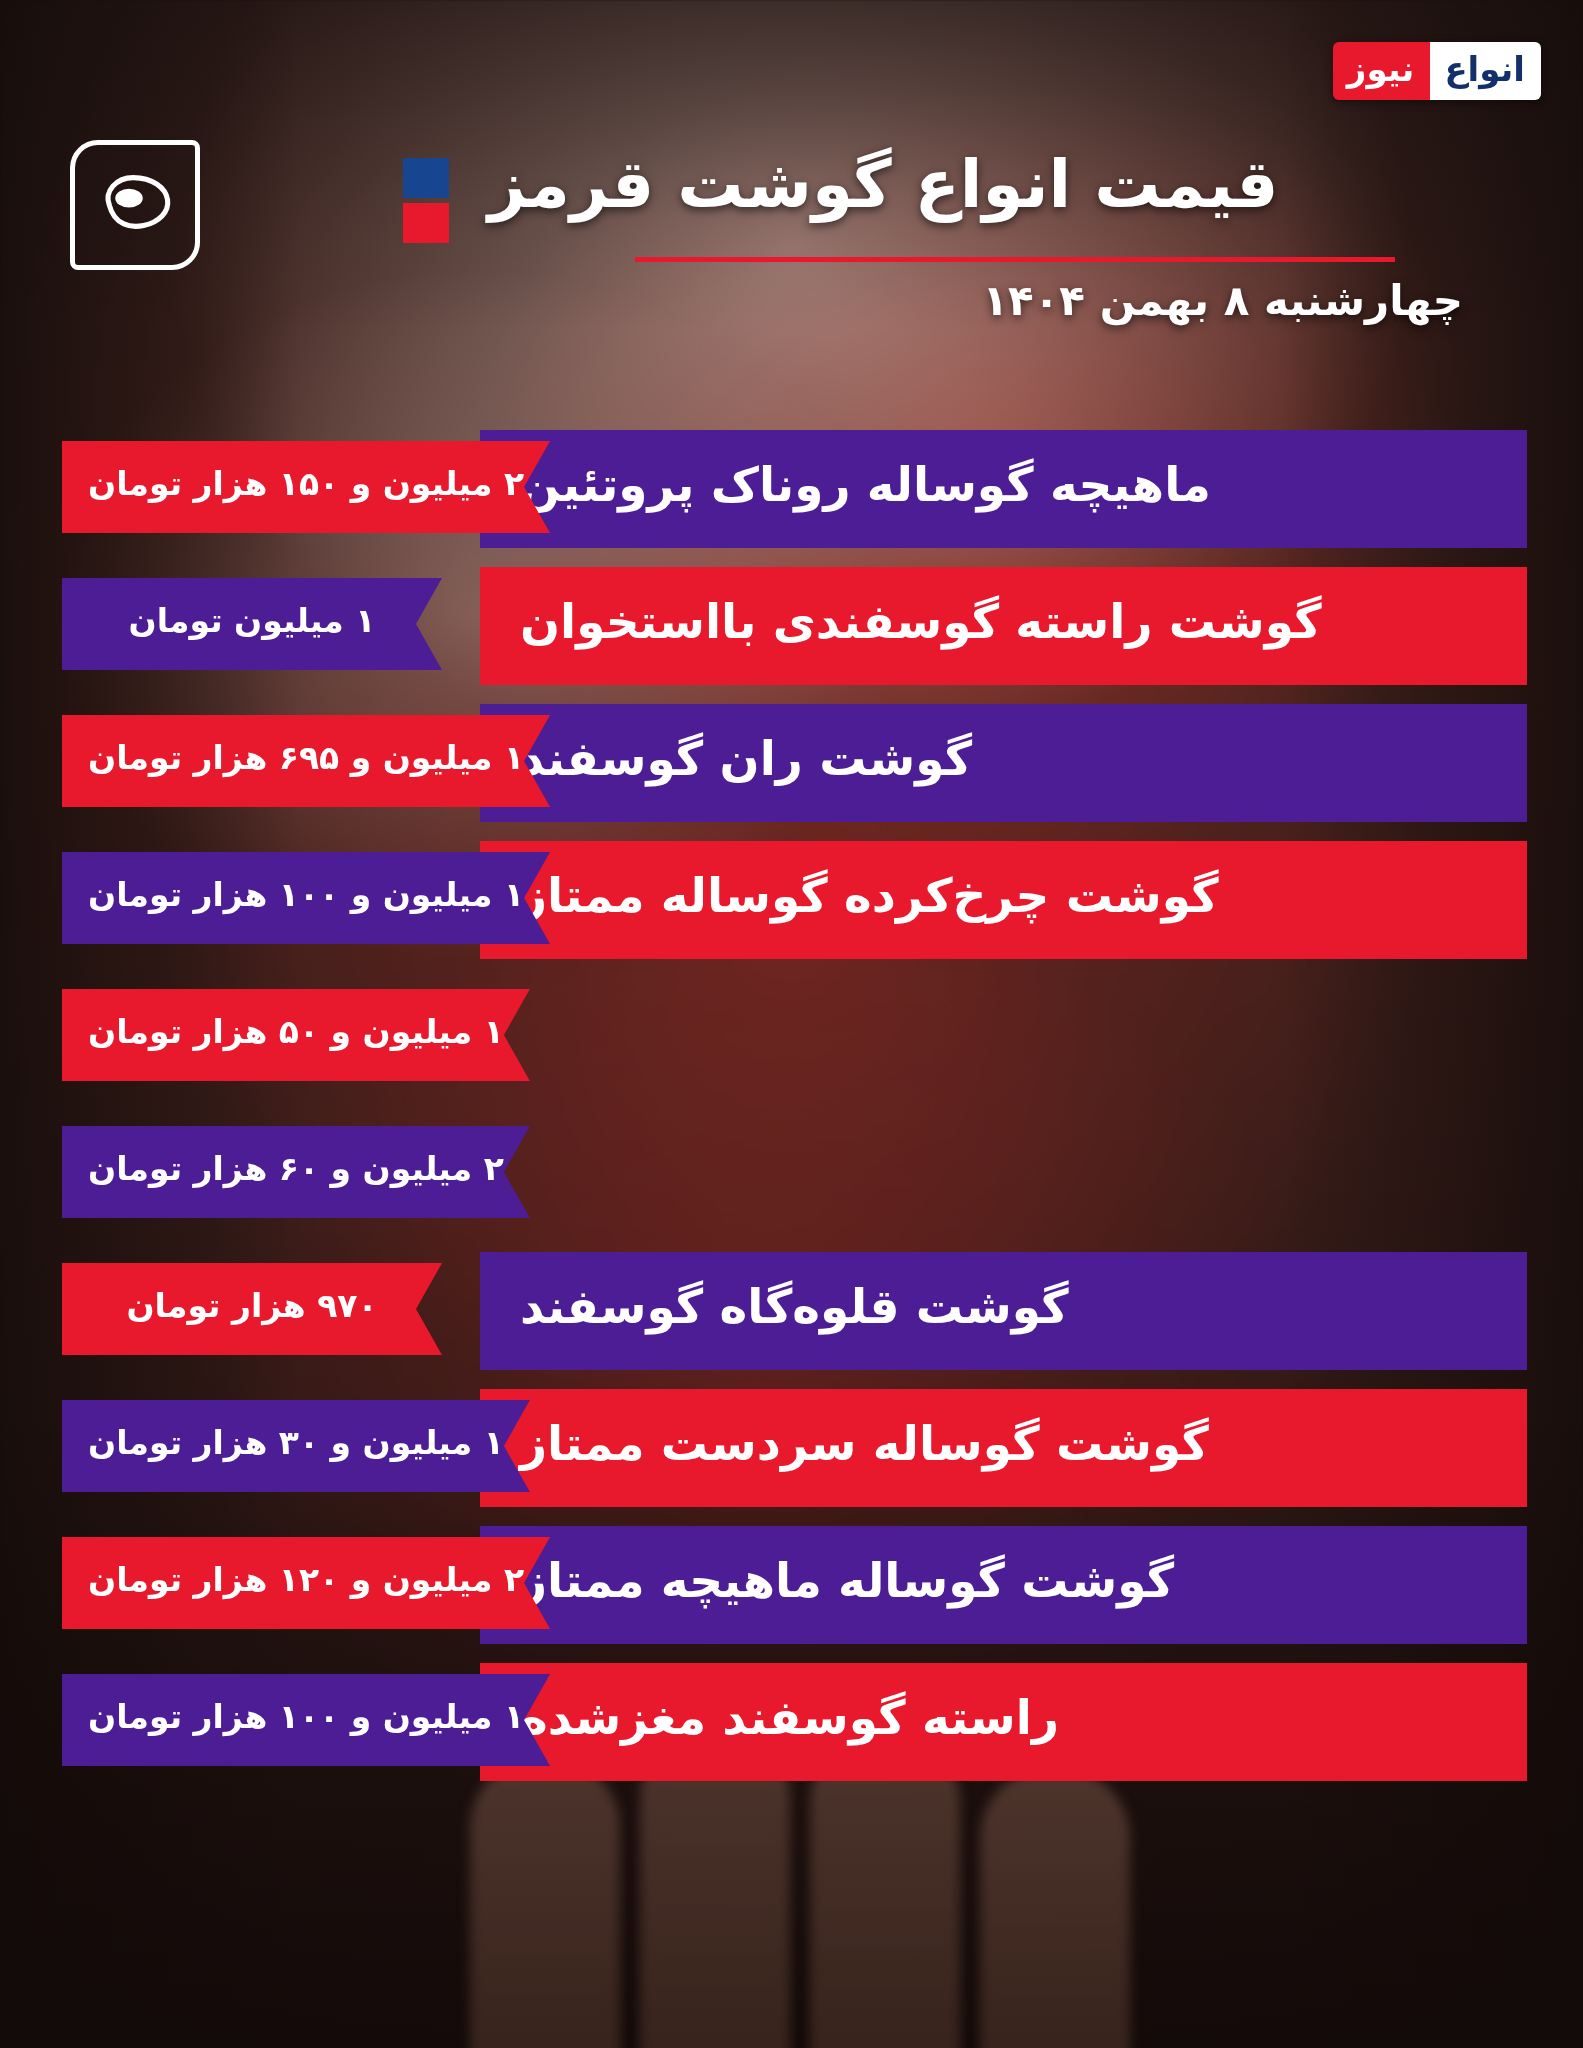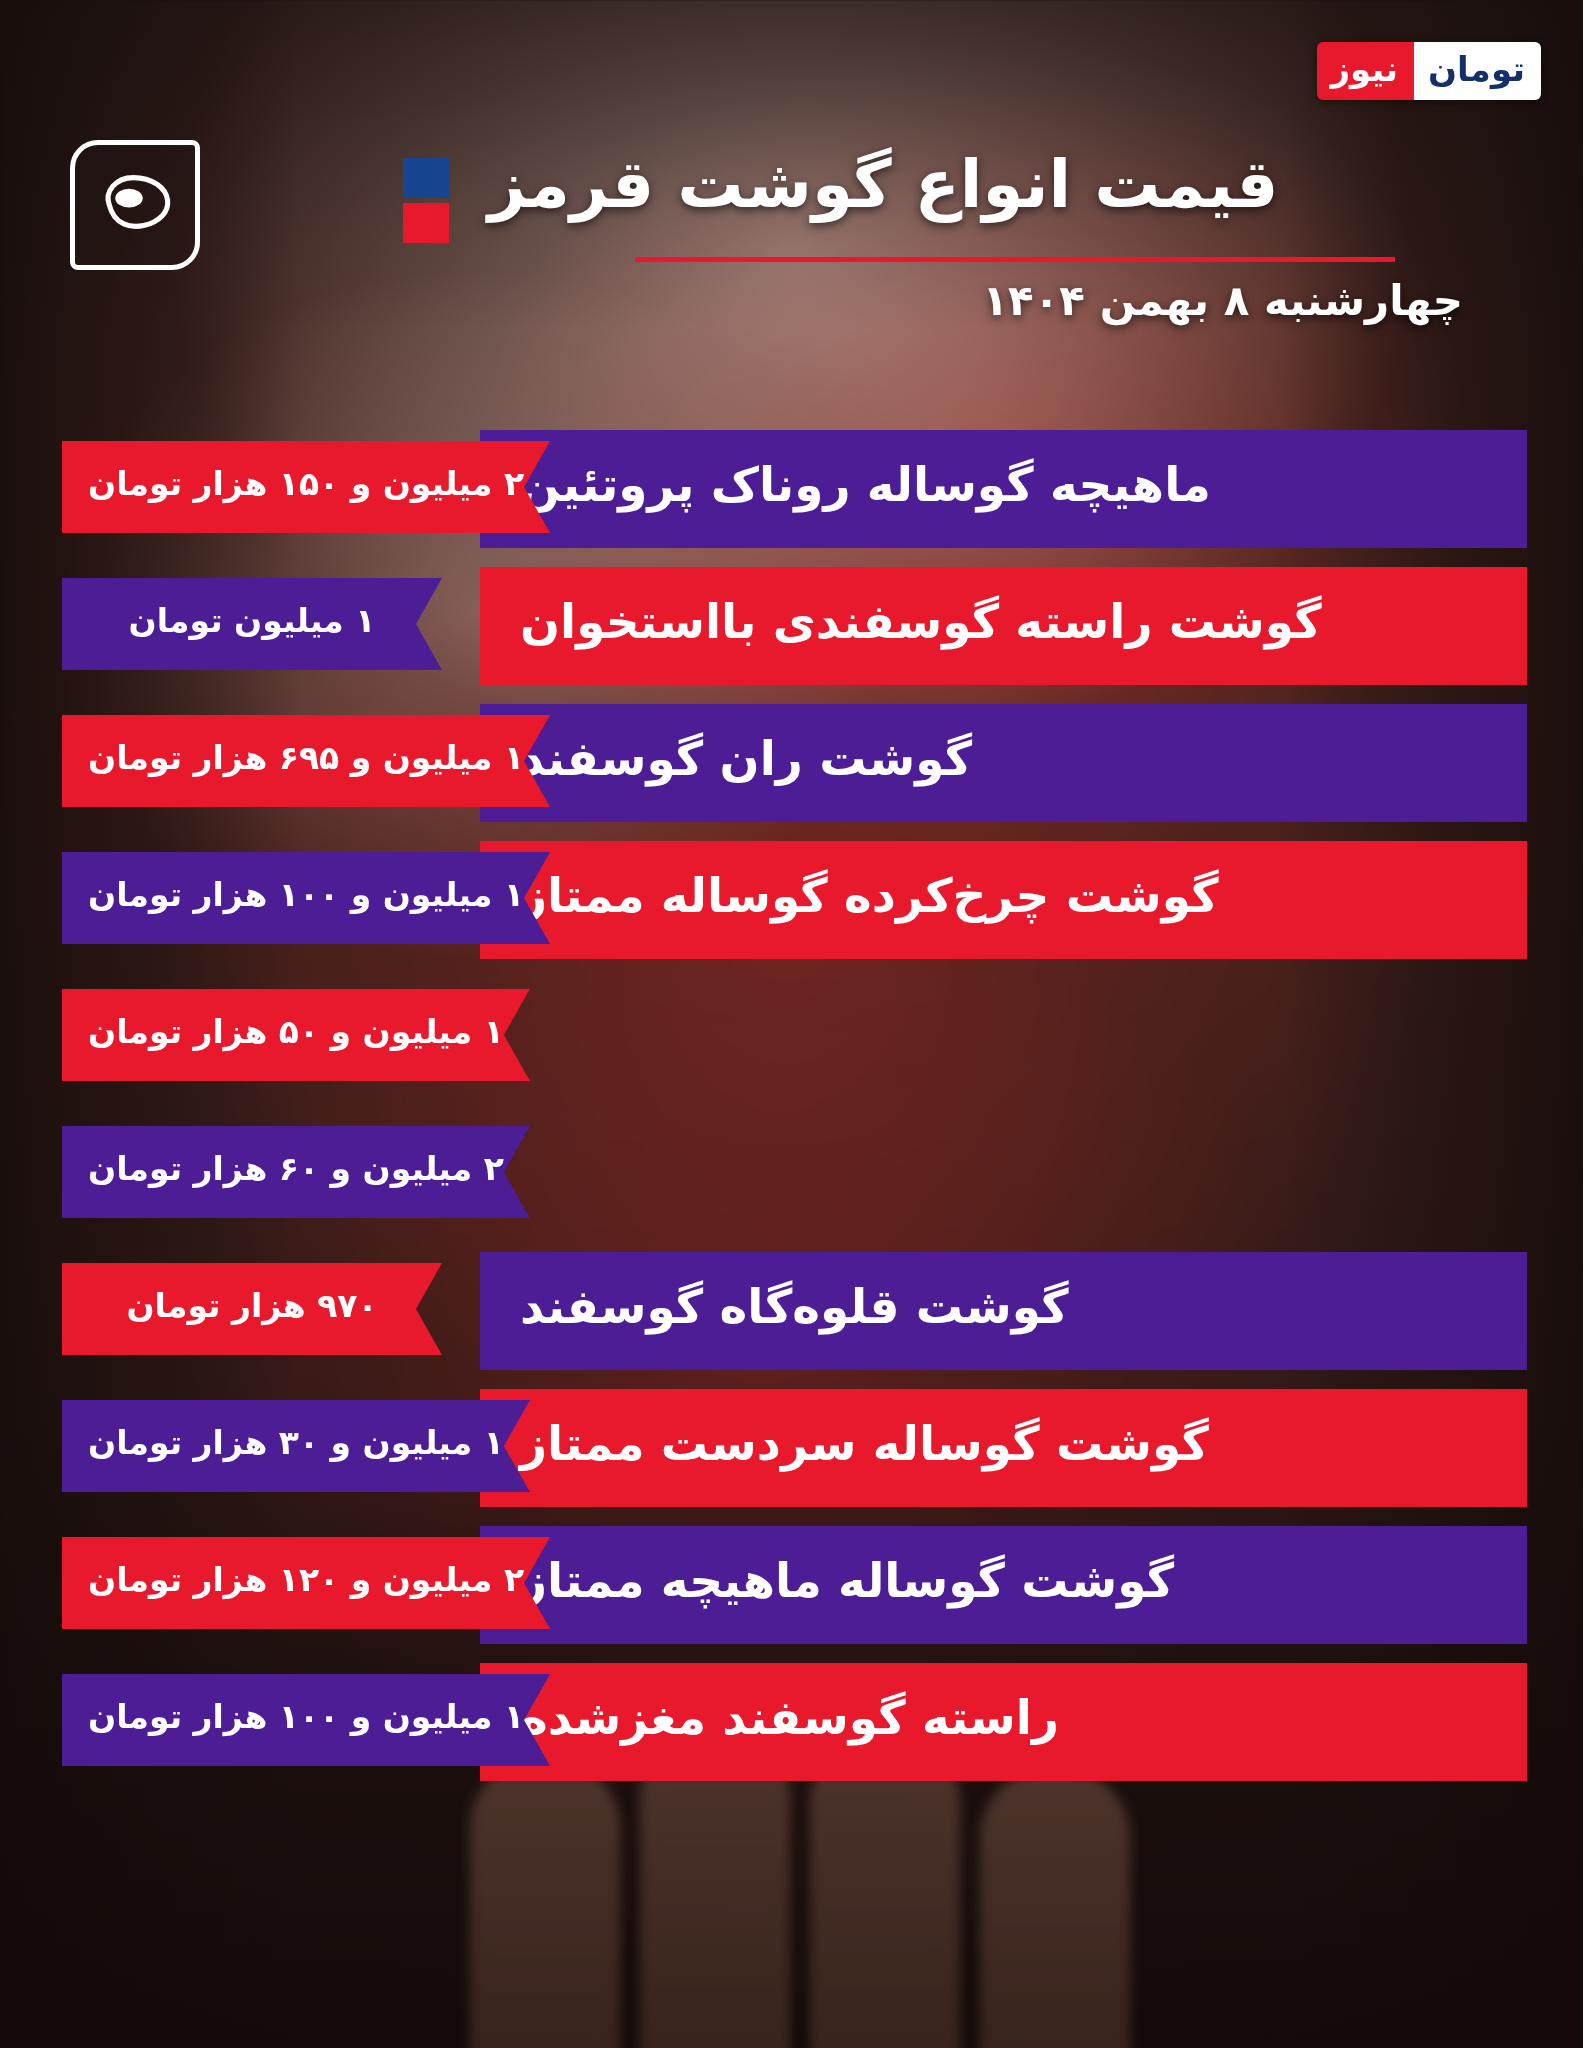--- a/index.html
+++ b/index.html
@@ -208,21 +208,21 @@
   <div class="bg-top-dark"></div>
   <div class="bg-side-l"></div>
   <div class="bg-side-r"></div>
   <div class="bg-bottom-dark"></div>
   <div class="hand h1"></div>
   <div class="hand h2"></div>
   <div class="hand h3"></div>
   <div class="hand h4"></div>
 
   <div class="logo">
-    <div class="logo-right">تومان</div>
+    <div class="logo-right">انواع</div>
     <div class="logo-left">نیوز</div>
   </div>
 
   <div class="icon-badge">
     <svg viewBox="0 0 100 84" xmlns="http://www.w3.org/2000/svg">
       <path d="M20 42c-6-16 8-32 28-32 22 0 38 12 40 26 2 14-10 26-28 30-14 3-34 0-40-24z" fill="none" stroke="#ffffff" stroke-width="6"></path>
       <ellipse cx="43" cy="34" rx="16" ry="11" fill="#ffffff"></ellipse>
     </svg>
   </div>
 

